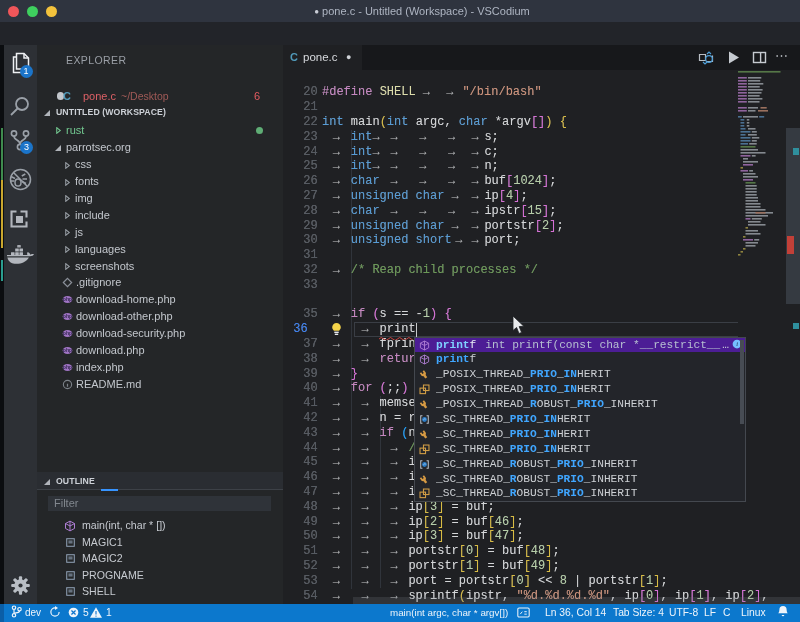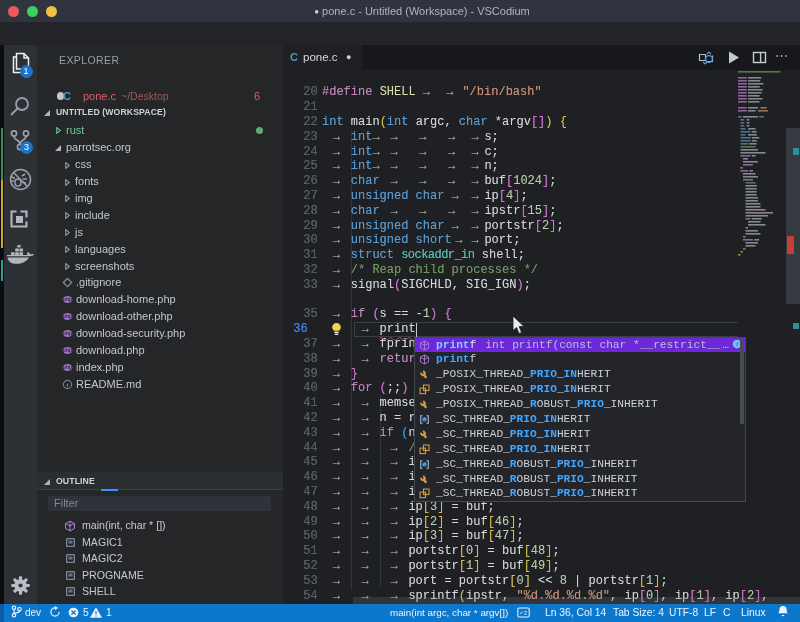--- a/index.html
+++ b/index.html
@@ -12,41 +12,41 @@
 
 #menubar{position:absolute;left:0;top:22px;width:800px;height:23px;background:#222429}
 .mi{position:absolute;top:16px;height:23px;line-height:23px;font-size:11.7px;color:#c2c6cd}
 
 #edgestrip{position:absolute;left:0;top:45px;width:4px;height:577px;background:#0b0d10}
 #activity{position:absolute;left:4px;top:45px;width:33px;height:559px;background:#2d3035}
 .ai{position:absolute;left:0;width:33px;text-align:center}
 .badge{position:absolute;border-radius:50%;background:#1b74c9;color:#fff;font-size:8px;text-align:center}
 
 #sidebar{position:absolute;left:37px;top:45px;width:246px;height:559px;background:#242628;overflow:hidden}
-#sbhead{position:absolute;left:4px;top:0;width:246px;height:27px;line-height:27px}
+#sbhead{position:absolute;left:11px;top:0;width:246px;height:27px;line-height:27px}
 #sbhead span{margin-left:18px;font-size:10.5px;letter-spacing:0.4px;color:#9a9fa6}
 .sect{position:absolute;left:0;width:246px;height:17px;background:#2a2d32;font-weight:bold;font-size:8.7px;letter-spacing:0.1px;color:#cdd1d7}
 .srow{position:absolute;left:0;width:246px;line-height:16.6px;font-size:11px;color:#bfc3c9}
 .fi{position:absolute;left:24px;top:2px;width:12px;height:12px;line-height:12px}
 .slabel{position:absolute;font-size:11px;white-space:nowrap}
 
 #tabbar{position:absolute;left:283px;top:45px;width:517px;height:25px;background:#17181b}
 #tab1{position:absolute;left:0;top:0;width:79px;height:25px;background:#1f2023;color:#d8dade}
 
 #editor{position:absolute;left:283px;top:70px;width:517px;height:534px;background:#1f2023;overflow:hidden}
 .cl{position:absolute;left:0;height:14.8px;width:517px;font-family:"Liberation Mono",monospace;font-size:12px;line-height:14.8px;white-space:pre;text-shadow:0 0 0.4px rgba(220,222,226,0.35)}
 .lnum{position:absolute;left:0;width:35px;text-align:right;letter-spacing:0.2px}
 .ct{position:absolute;left:39.0px;top:0}
 .ct span{color:#d4d6d8}
 .tb{display:inline-block;color:#3a4047;overflow:hidden;vertical-align:top;text-align:center;opacity:0.8}
 .ig{position:absolute;width:1px;background:#30343b}
 
 #popup{position:absolute;left:131px;top:266.5px;width:332px;background:#23252a;border:1px solid #44484f;font-family:"Liberation Mono",monospace;font-size:11.2px}
 .prow{position:relative;height:14.9px;line-height:14.9px;color:#cdd0d4;white-space:pre;padding-left:21px}
-.prow.sel{background:#6d28d9;color:#e8eef5}
+.prow.sel{background:#4c1d95;color:#e8eef5}
 .prow .m{color:#40a6ff;font-weight:bold}
 .prow.sel .m{color:#7fd0ff}
 .pic{position:absolute;left:4px;top:2px;width:11px;height:11px}
 .pdet{color:#bcc8d4;opacity:.95;margin-left:9px}
 .pinfo{position:absolute;right:3px;top:0;color:#d0d6dd}
 
 #minimap{position:absolute;left:455px;top:0px;width:48px;height:534px}
 
 #status{position:absolute;left:0;top:604px;width:800px;height:18px;background:#0c78cd;color:#eef4fa;font-size:10.3px;line-height:18px}
 .si{position:absolute;top:0;height:18px;white-space:nowrap}
@@ -328,23 +328,23 @@
 <div class="cl" style="top:30.1px"><span class="lnum" style="color:#565b62;">21</span><span class="ct"></span></div>
 <div class="cl" style="top:44.9px"><span class="lnum" style="color:#565b62;">22</span><span class="ct"><span style="color:#569cd6">int</span><span> </span><span>main</span><span style="color:#d8bc44">(</span><span style="color:#569cd6">int</span><span> argc, </span><span style="color:#569cd6">char</span><span> *argv</span><span style="color:#d670d6">[]</span><span style="color:#d8bc44">)</span><span> </span><span style="color:#d8bc44">{</span></span></div>
 <div class="cl" style="top:59.7px"><span class="lnum" style="color:#565b62;">23</span><span class="ct"><span class="tb" style="width:28.8px">→</span><span style="color:#569cd6">int</span><span class="tb" style="width:7.2px">→</span><span class="tb" style="width:28.8px">→</span><span class="tb" style="width:28.8px">→</span><span class="tb" style="width:28.8px">→</span><span class="tb" style="width:18.4px">→</span><span>s;</span></span></div>
 <div class="cl" style="top:74.5px"><span class="lnum" style="color:#565b62;">24</span><span class="ct"><span class="tb" style="width:28.8px">→</span><span style="color:#569cd6">int</span><span class="tb" style="width:7.2px">→</span><span class="tb" style="width:28.8px">→</span><span class="tb" style="width:28.8px">→</span><span class="tb" style="width:28.8px">→</span><span class="tb" style="width:18.4px">→</span><span>c;</span></span></div>
 <div class="cl" style="top:89.3px"><span class="lnum" style="color:#565b62;">25</span><span class="ct"><span class="tb" style="width:28.8px">→</span><span style="color:#569cd6">int</span><span class="tb" style="width:7.2px">→</span><span class="tb" style="width:28.8px">→</span><span class="tb" style="width:28.8px">→</span><span class="tb" style="width:28.8px">→</span><span class="tb" style="width:18.4px">→</span><span>n;</span></span></div>
 <div class="cl" style="top:104.1px"><span class="lnum" style="color:#565b62;">26</span><span class="ct"><span class="tb" style="width:28.8px">→</span><span style="color:#569cd6">char</span><span class="tb" style="width:28.8px">→</span><span class="tb" style="width:28.8px">→</span><span class="tb" style="width:28.8px">→</span><span class="tb" style="width:18.4px">→</span><span>buf</span><span style="color:#d670d6">[</span><span style="color:#b5cea8">1024</span><span style="color:#d670d6">]</span><span>;</span></span></div>
 <div class="cl" style="top:118.9px"><span class="lnum" style="color:#565b62;">27</span><span class="ct"><span class="tb" style="width:28.8px">→</span><span style="color:#569cd6">unsigned</span><span> </span><span style="color:#569cd6">char</span><span class="tb" style="width:21.6px">→</span><span class="tb" style="width:18.4px">→</span><span>ip</span><span style="color:#d670d6">[</span><span style="color:#b5cea8">4</span><span style="color:#d670d6">]</span><span>;</span></span></div>
 <div class="cl" style="top:133.7px"><span class="lnum" style="color:#565b62;">28</span><span class="ct"><span class="tb" style="width:28.8px">→</span><span style="color:#569cd6">char</span><span class="tb" style="width:28.8px">→</span><span class="tb" style="width:28.8px">→</span><span class="tb" style="width:28.8px">→</span><span class="tb" style="width:18.4px">→</span><span>ipstr</span><span style="color:#d670d6">[</span><span style="color:#b5cea8">15</span><span style="color:#d670d6">]</span><span>;</span></span></div>
 <div class="cl" style="top:148.5px"><span class="lnum" style="color:#565b62;">29</span><span class="ct"><span class="tb" style="width:28.8px">→</span><span style="color:#569cd6">unsigned</span><span> </span><span style="color:#569cd6">char</span><span class="tb" style="width:21.6px">→</span><span class="tb" style="width:18.4px">→</span><span>portstr</span><span style="color:#d670d6">[</span><span style="color:#b5cea8">2</span><span style="color:#d670d6">]</span><span>;</span></span></div>
 <div class="cl" style="top:163.3px"><span class="lnum" style="color:#565b62;">30</span><span class="ct"><span class="tb" style="width:28.8px">→</span><span style="color:#569cd6">unsigned</span><span> </span><span style="color:#569cd6">short</span><span class="tb" style="width:14.4px">→</span><span class="tb" style="width:18.4px">→</span><span>port;</span></span></div>
-<div class="cl" style="top:178.1px"><span class="lnum" style="color:#565b62;">31</span><span class="ct"><span class="tb" style="width:28.8px">→</span><span style="color:#569cd6">struct</span><span> </span><span style="color:#4ec9b0;letter-spacing:-0.55px">sockaddr_in</span><span class="tb" style="width:7.4px"></span><span>shell;</span></span></div>
+<div class="cl" style="top:178.1px"><span class="lnum" style="color:#565b62;">31</span></div>
 <div class="cl" style="top:192.9px"><span class="lnum" style="color:#565b62;">32</span><span class="ct"><span class="tb" style="width:28.8px">→</span><span style="color:#6a9955">/* Reap child processes */</span></span></div>
-<div class="cl" style="top:207.7px"><span class="lnum" style="color:#565b62;">33</span><span class="ct"><span class="tb" style="width:28.8px">→</span><span>signal</span><span style="color:#d670d6">(</span><span>SIGCHLD, SIG_IGN</span><span style="color:#d670d6">)</span><span>;</span></span></div>
+<div class="cl" style="top:207.7px"><span class="lnum" style="color:#565b62;">33</span></div>
 <div class="cl" style="top:237.3px"><span class="lnum" style="color:#565b62;">35</span><span class="ct"><span class="tb" style="width:28.8px">→</span><span style="color:#c586c0">if</span><span> </span><span style="color:#d670d6">(</span><span>s == -</span><span style="color:#b5cea8">1</span><span style="color:#d670d6">)</span><span> </span><span style="color:#d670d6">{</span></span></div>
 <div class="cl" style="top:252.1px"><span class="lnum" style="color:#3b82f6;width:25px;">36</span><span class="ct"><span class="tb" style="width:28.8px"></span><span class="tb" style="width:28.8px">→</span><span>print</span></span></div>
 <div class="cl" style="top:266.9px"><span class="lnum" style="color:#565b62;">37</span><span class="ct"><span class="tb" style="width:28.8px">→</span><span class="tb" style="width:28.8px">→</span><span>fprintf</span><span style="color:#179fff">(</span><span>stderr, </span><span style="color:#ce9178">"err"</span><span style="color:#179fff">)</span><span>;</span></span></div>
 <div class="cl" style="top:281.7px"><span class="lnum" style="color:#565b62;">38</span><span class="ct"><span class="tb" style="width:28.8px">→</span><span class="tb" style="width:28.8px">→</span><span style="color:#c586c0">return</span><span> </span><span style="color:#b5cea8">1</span><span>;</span></span></div>
 <div class="cl" style="top:296.5px"><span class="lnum" style="color:#565b62;">39</span><span class="ct"><span class="tb" style="width:28.8px">→</span><span style="color:#d670d6">}</span></span></div>
 <div class="cl" style="top:311.3px"><span class="lnum" style="color:#565b62;">40</span><span class="ct"><span class="tb" style="width:28.8px">→</span><span style="color:#c586c0">for</span><span> </span><span style="color:#d670d6">(</span><span>;;</span><span style="color:#d670d6">)</span><span> </span><span style="color:#d670d6">{</span></span></div>
 <div class="cl" style="top:326.1px"><span class="lnum" style="color:#565b62;">41</span><span class="ct"><span class="tb" style="width:28.8px">→</span><span class="tb" style="width:28.8px">→</span><span>memset</span><span style="color:#179fff">(</span><span>buf, 0, 1024</span><span style="color:#179fff">)</span><span>;</span></span></div>
 <div class="cl" style="top:340.9px"><span class="lnum" style="color:#565b62;">42</span><span class="ct"><span class="tb" style="width:28.8px">→</span><span class="tb" style="width:28.8px">→</span><span>n = recv</span><span style="color:#179fff">(</span><span>s, buf, 1024, 0</span><span style="color:#179fff">)</span><span>;</span></span></div>
 <div class="cl" style="top:355.7px"><span class="lnum" style="color:#565b62;">43</span><span class="ct"><span class="tb" style="width:28.8px">→</span><span class="tb" style="width:28.8px">→</span><span style="color:#c586c0">if</span><span> </span><span style="color:#179fff">(</span><span>n &gt; 0</span><span style="color:#179fff">)</span><span> </span><span style="color:#179fff">{</span></span></div>
 <div class="cl" style="top:370.5px"><span class="lnum" style="color:#565b62;">44</span><span class="ct"><span class="tb" style="width:28.8px">→</span><span class="tb" style="width:28.8px">→</span><span class="tb" style="width:28.8px">→</span><span style="color:#6a9955">/* get ip */</span></span></div>

